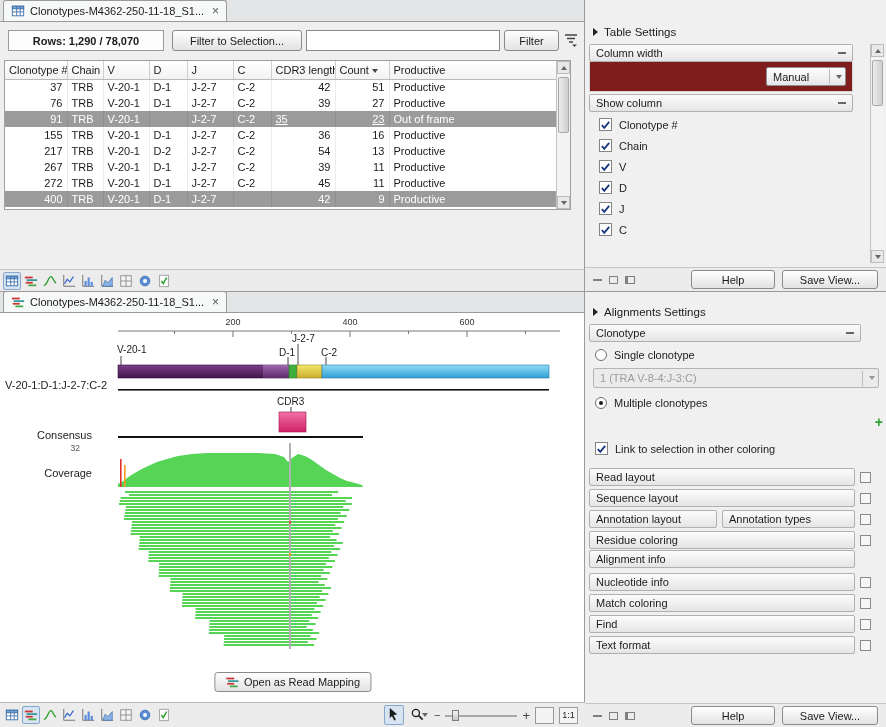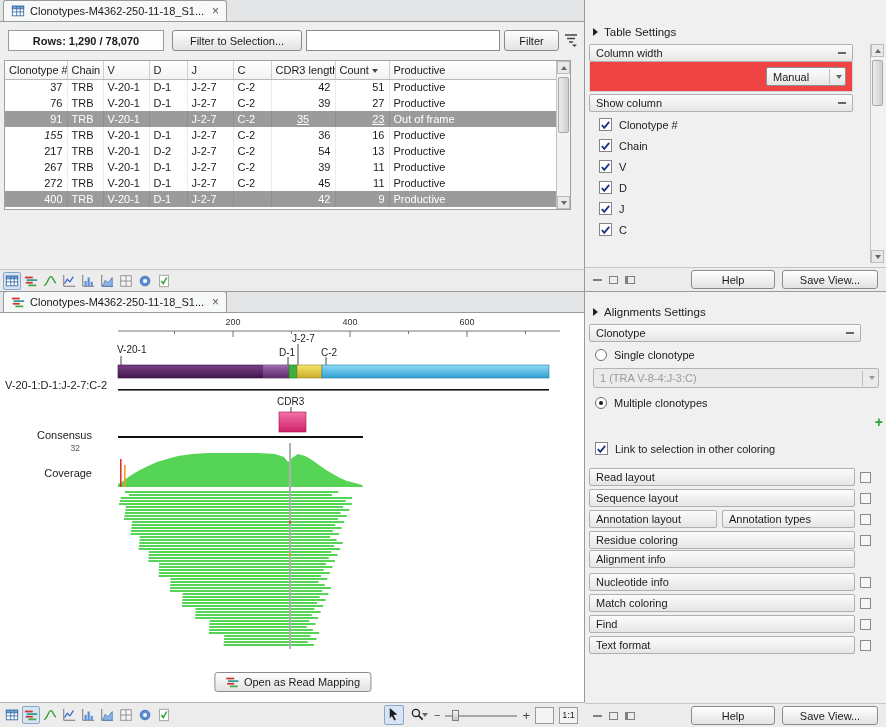--- a/index.html
+++ b/index.html
@@ -142,26 +142,26 @@
             <td style="text-align: right;">27</td>
             <td style="text-align: left;">Productive</td>
           </tr>
           <tr class="selected">
             <td style="text-align: right;">91</td>
             <td style="text-align: left;">TRB</td>
             <td style="text-align: left;">V-20-1</td>
             <td style="text-align: left;"></td>
             <td style="text-align: left;">J-2-7</td>
             <td style="text-align: left;">C-2</td>
-            <td style="text-align: center; text-decoration: underline;">35</td>
+            <td style="text-align: left; text-decoration: underline;">35</td>
             <td style="text-align: right; text-decoration: underline;">23</td>
             <td style="text-align: left;">Out of frame</td>
           </tr>
           <tr>
-            <td style="text-align: right; font-style: italic;">155</td>
+            <td style="text-align: right;">155</td>
             <td style="text-align: left;">TRB</td>
             <td style="text-align: left;">V-20-1</td>
             <td style="text-align: left;">D-1</td>
             <td style="text-align: left;">J-2-7</td>
             <td style="text-align: left;">C-2</td>
             <td style="text-align: right;">36</td>
             <td style="text-align: right;">16</td>
             <td style="text-align: left;">Productive</td>
           </tr>
           <tr>
@@ -286,21 +286,21 @@
 
 <div id="ts-panel" class="spanel">
   <div class="sp-title" style="top:26px">
     <span class="tri-right"></span>
     <span>Table Settings</span>
   </div>
   <div class="group-bar" style="position:absolute;left:4px;top:44px;width:264px">
     <span>Column width</span>
     <span class="min"></span>
   </div>
-  <div style="position:absolute;left:4px;top:62px;width:264px;height:30px;background:#ef4444;border:1px solid #d6d6d6;border-top:none">
+  <div style="position:absolute;left:4px;top:62px;width:264px;height:30px;background:#7f1d1d;border:1px solid #d6d6d6;border-top:none">
     <div class="dd" style="position:absolute;right:6px;top:5px;width:80px">
       <span>Manual</span>
       <span class="caretbox">
           <span class="tri-down"></span>
         </span>
     </div>
   </div>
   <div class="group-bar" style="position:absolute;left:4px;top:94px;width:264px">
     <span>Show column</span>
     <span class="min"></span>

